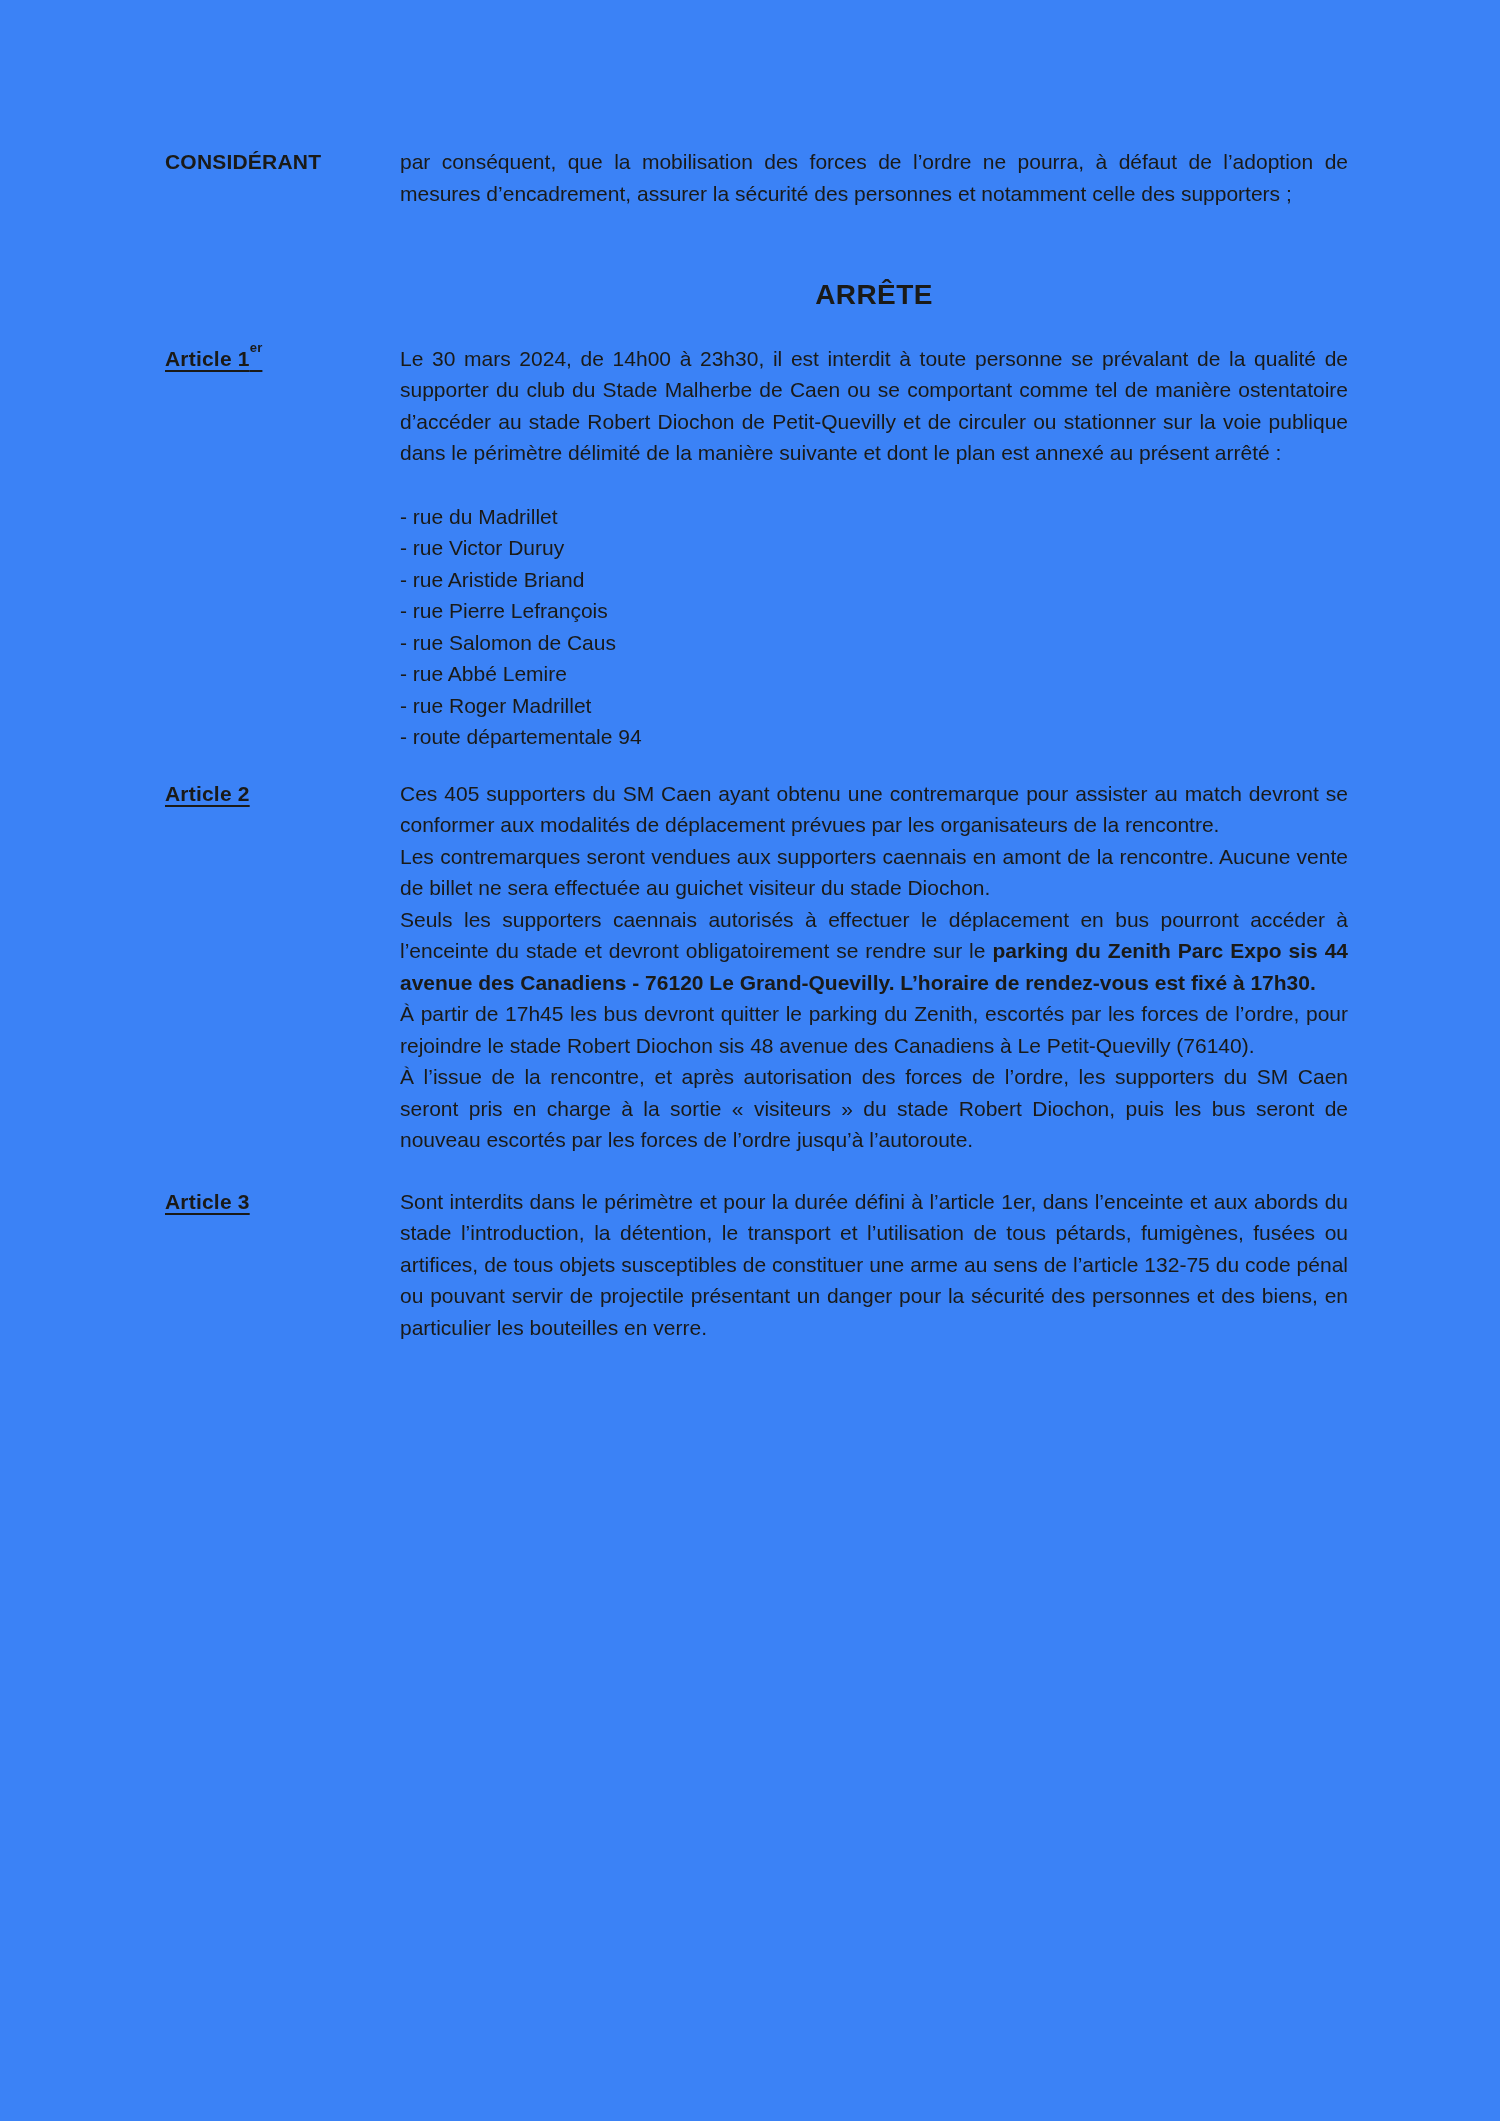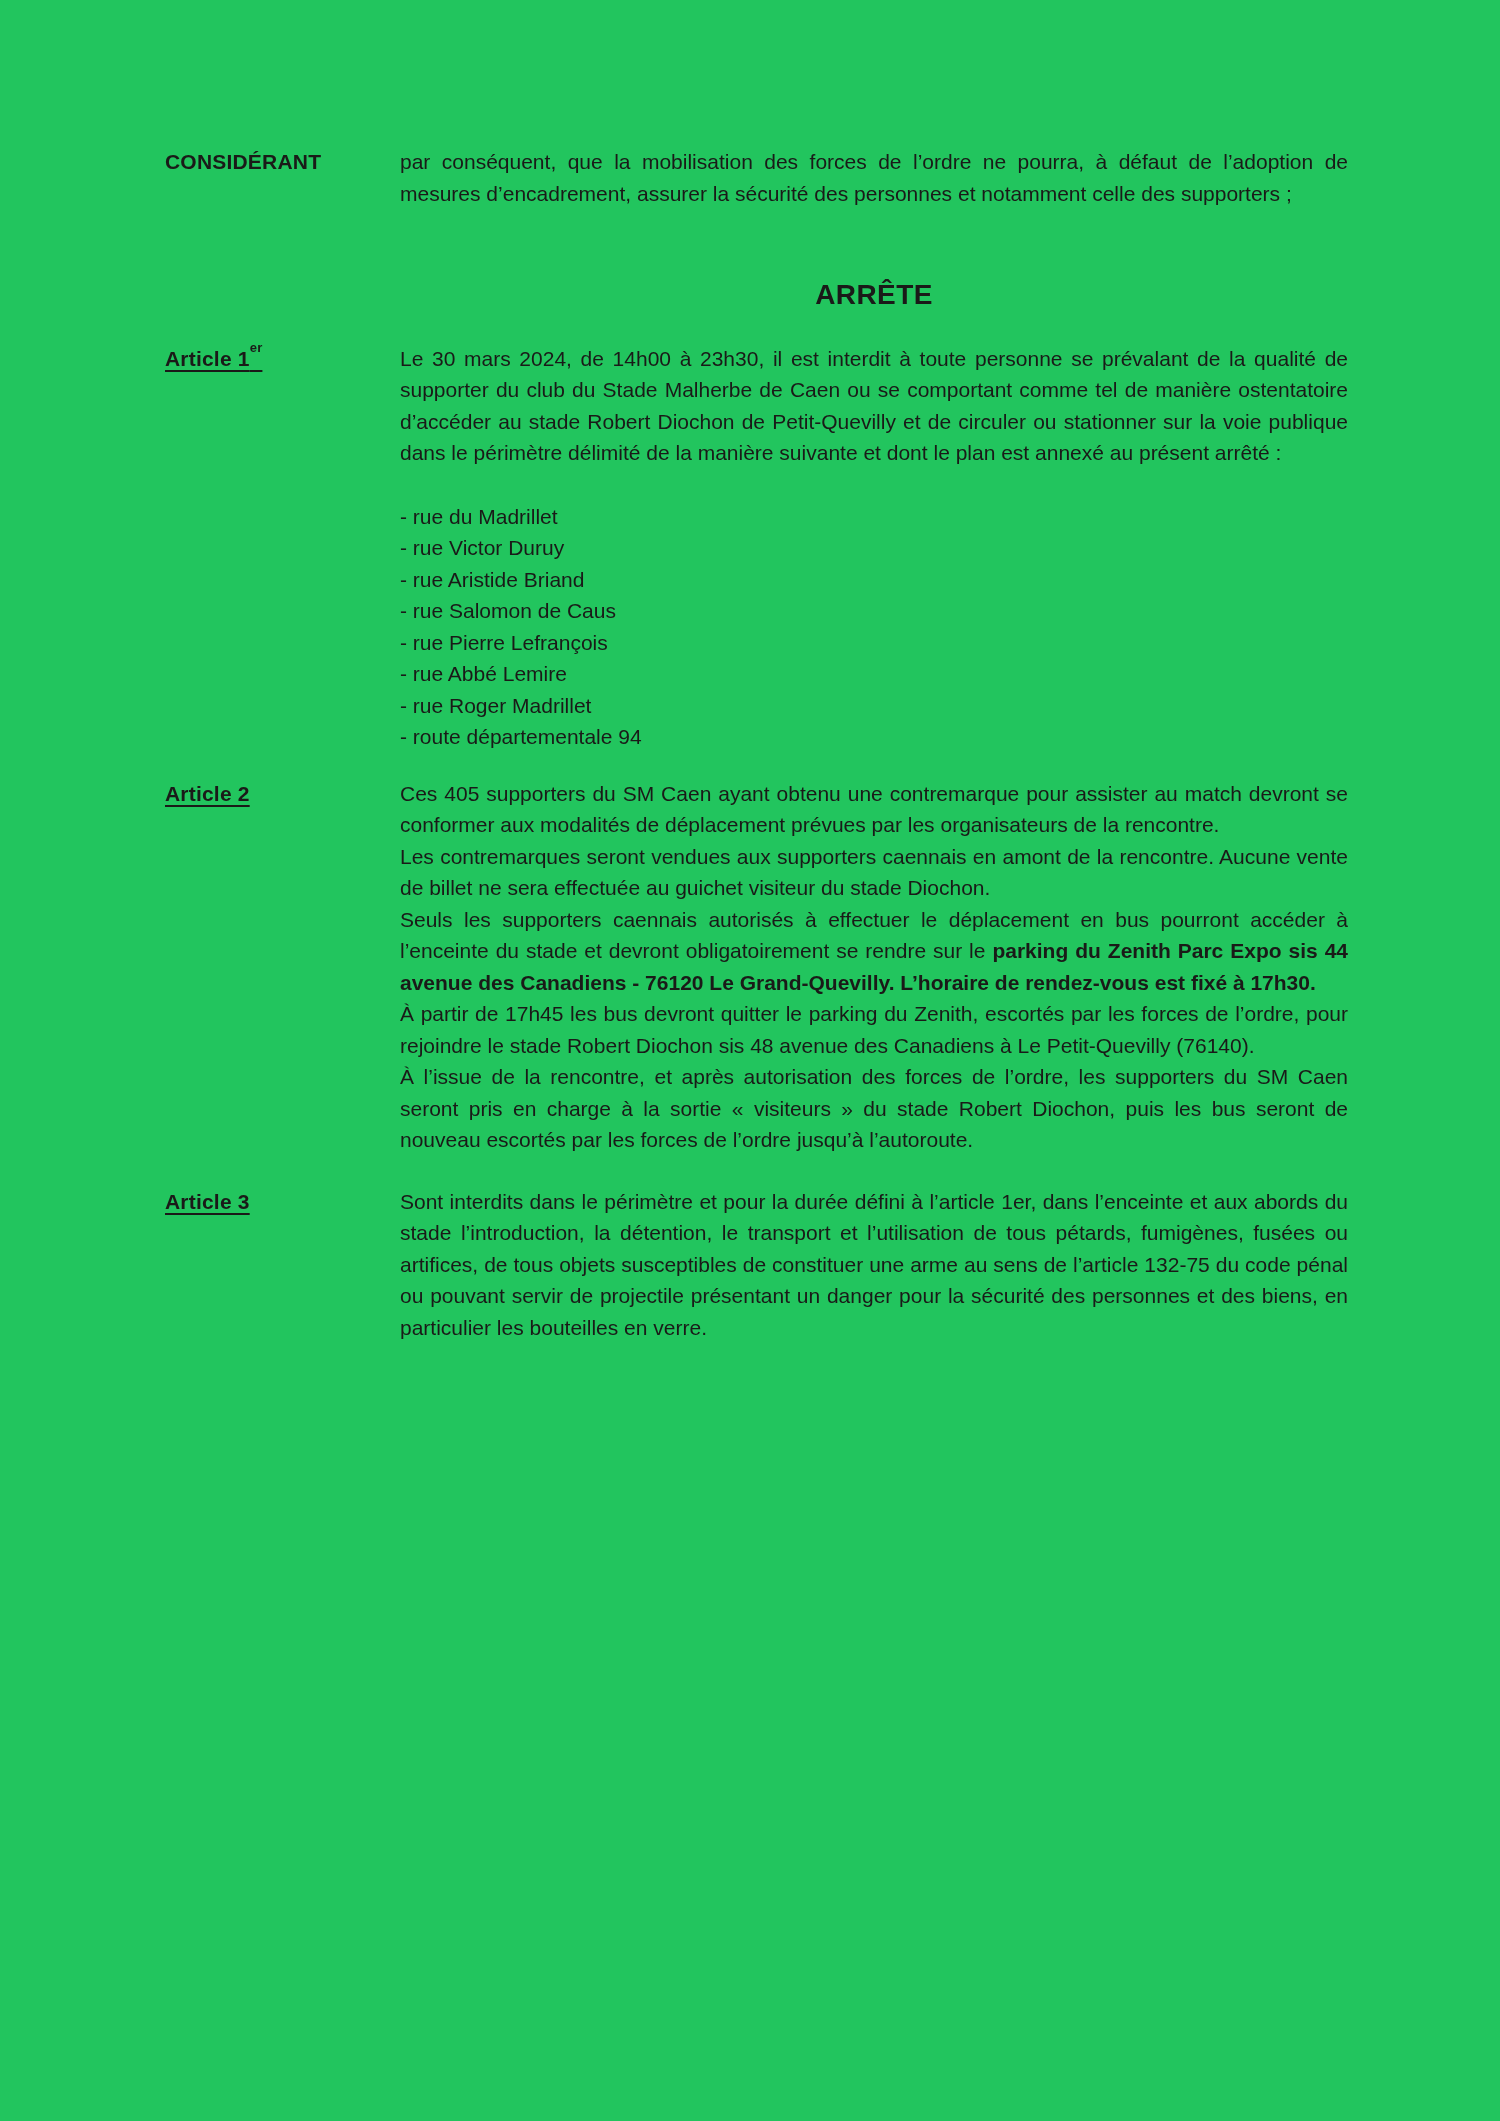--- a/index.html
+++ b/index.html
@@ -5,21 +5,21 @@
   html, body {
     margin: 0;
     padding: 0;
     background: #ffffff;
   }
   .page {
     position: relative;
     width: 1500px;
     height: 2121px;
     margin: 0 auto;
-    background: #22c55e;
+    background: #3b82f6;
     box-sizing: border-box;
     padding: 146px 152px 0 165px;
     font-family: "Liberation Sans", sans-serif;
     font-size: 21px;
     line-height: 31.5px;
     color: #1a1a18;
     overflow: hidden;
   }
   .row {
     display: grid;
@@ -93,22 +93,22 @@
   <section class="row article1-row">
     <div class="col-label">
       <span class="label u"><span>Article 1</span><sup>er</sup></span>
     </div>
     <div class="col-body">
       <p class="just">Le 30 mars 2024, de 14h00 à 23h30, il est interdit à toute personne se prévalant de la qualité de supporter du club du Stade Malherbe de Caen ou se comportant comme tel de manière ostentatoire d’accéder au stade Robert Diochon de Petit-Quevilly et de circuler ou stationner sur la voie publique dans le périmètre délimité de la manière suivante et dont le plan est annexé au présent arrêté :</p>
       <div class="streets">
         <div class="street">- rue du Madrillet</div>
         <div class="street">- rue Victor Duruy</div>
         <div class="street">- rue Aristide Briand</div>
+        <div class="street">- rue Pierre Lefrançois</div>
         <div class="street">- rue Salomon de Caus</div>
-        <div class="street">- rue Pierre Lefrançois</div>
         <div class="street">- rue Abbé Lemire</div>
         <div class="street">- rue Roger Madrillet</div>
         <div class="street">- route départementale 94</div>
       </div>
     </div>
   </section>
 
   <section class="row article2-row">
     <div class="col-label">
       <span class="label u">Article 2</span>

